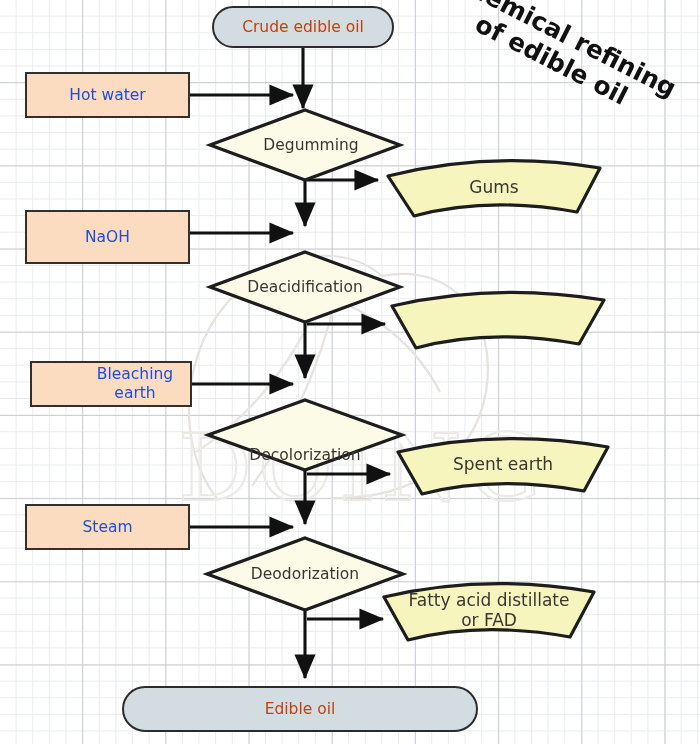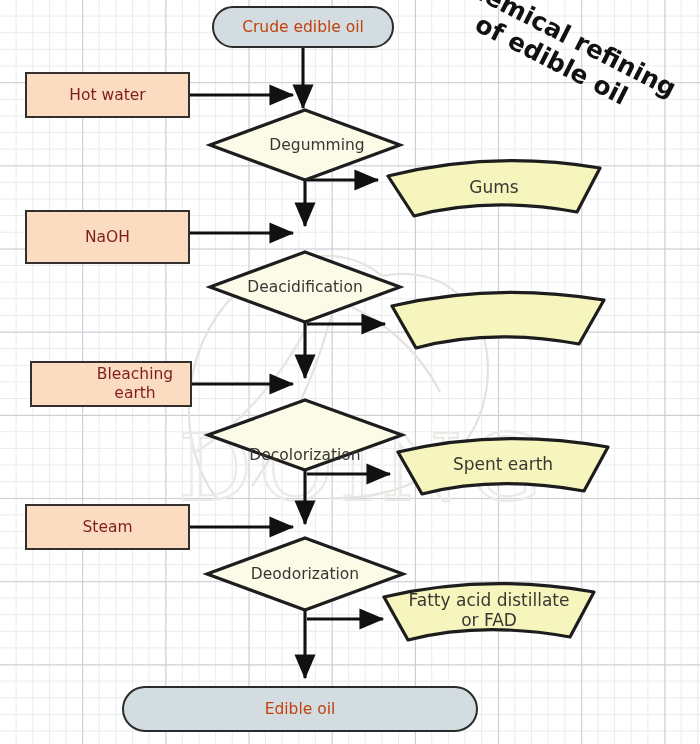--- a/index.html
+++ b/index.html
@@ -17,21 +17,21 @@
       linear-gradient(to right, #c9cdd4 1px, transparent 1px),
       linear-gradient(to bottom, #c9cdd4 1px, transparent 1px),
       linear-gradient(to right, #e9ebee 1px, transparent 1px),
       linear-gradient(to bottom, #e9ebee 1px, transparent 1px);
     background-size:83.2px 83.2px, 83.2px 83.2px, 16.64px 16.64px, 16.64px 16.64px;
     background-position:-1px -1px,-1px -1px,-1px -1px,-1px -1px;
   }
   .layer{position:absolute;left:0;top:0;width:700px;height:744px;}
   svg.layer{pointer-events:none;}
   .node{position:absolute;box-sizing:border-box;display:flex;align-items:center;justify-content:center;}
-  .node span{display:block;text-align:center;line-height:1.22;color:#7f1d1d;}
+  .node span{display:block;text-align:center;line-height:1.22;color:#1d4ed8;}
 
   
   .terminator{
     background:#d3dde1;
     border:2.6px solid #2b2b2b;
     border-radius:22px;
   }
   .terminator span{font-size:15.5px;color:#c2410c;}
 
   
@@ -159,21 +159,21 @@
   </div>
 
   <div class="node inputbox" style="left:30px;top:361px;width:162px;height:46px;padding-left:48px;">
     <span>Bleaching earth</span>
   </div>
 
   <div class="node inputbox" style="left:25px;top:504px;width:165px;height:46px;">
     <span>Steam</span>
   </div>
 
-  <div class="diamond-wrap" style="left:222px;top:110px;width:190px;height:70px;">
+  <div class="diamond-wrap" style="left:216px;top:110px;width:190px;height:70px;">
     <div class="diamond-label">Degumming</div>
   </div>
   <div class="diamond-wrap" style="left:210px;top:252px;width:190px;height:70px;">
     <div class="diamond-label">Deacidification</div>
   </div>
   <div class="diamond-wrap" style="left:208px;top:392px;width:194px;height:70px;margin-top:28px;">
     <div class="diamond-label">Decolorization</div>
   </div>
   <div class="diamond-wrap" style="left:207px;top:538px;width:196px;height:72px;">
     <div class="diamond-label">Deodorization</div>

